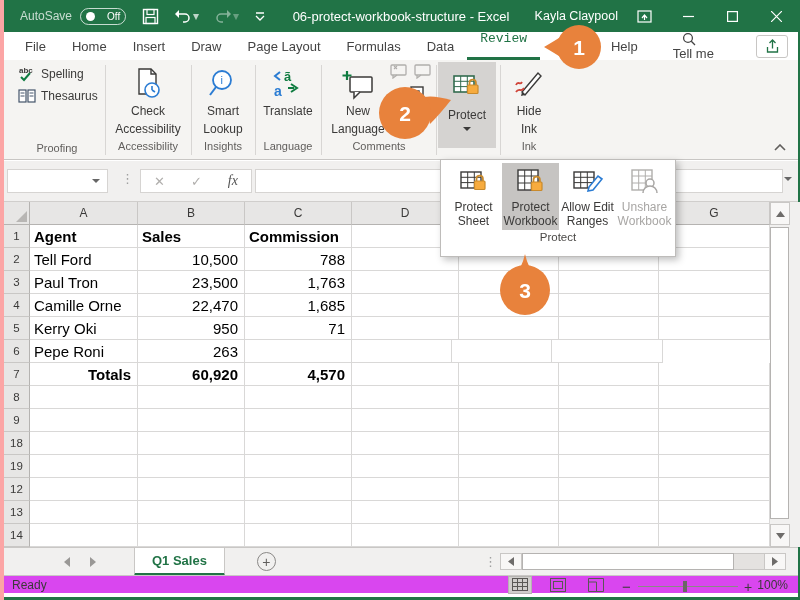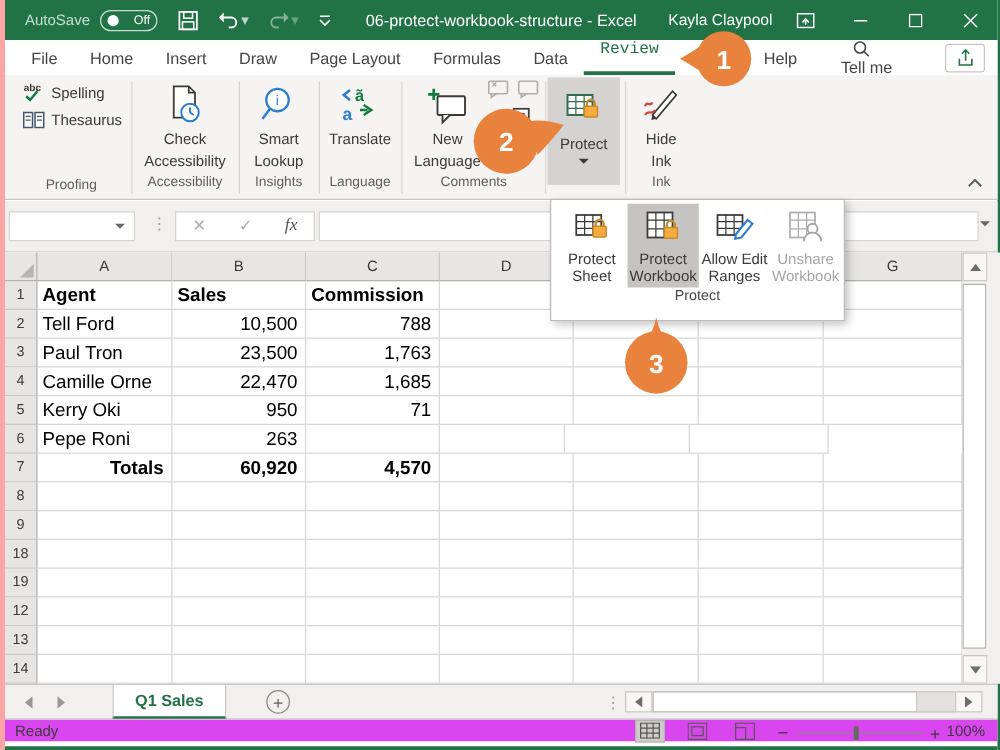--- a/index.html
+++ b/index.html
@@ -95,21 +95,21 @@
   .vscroll { position:absolute; left:766px; top:202px; width:20px; height:345px; background:#F1F0EF; }
   .vs-btn { width:20px; height:23px; background:#F8F7F6; border:1px solid #C9C7C5; display:flex;
             align-items:center; justify-content:center; }
   .vs-track { position:absolute; top:23px; bottom:23px; left:0; width:20px; }
   .vs-thumb { position:absolute; top:2px; left:0; width:19px; height:292px; background:#fff; border:1px solid #B5B3B1; }
   .vs-down { position:absolute; bottom:0; }
   .right-filler { position:absolute; left:786px; top:202px; width:12px; height:345px; background:#F1F0EF; }
 
   
   .sheetbar { position:absolute; left:0; top:547px; width:100%; height:28px; background:#F1F0EF;
-              border-top:1px solid #C9C7C5; display:flex; align-items:center; }
+              border-top:1px solid #C9C7C5; display:flex; align-items:center;padding-left:44px; }
   .nav-arrows { display:flex; margin-left:16px; gap:20px; }
   .tri-l { width:0;height:0;border-top:5px solid transparent;border-bottom:5px solid transparent;border-right:6px solid #9A9896; }
   .tri-r { width:0;height:0;border-top:5px solid transparent;border-bottom:5px solid transparent;border-left:6px solid #9A9896; }
   .sheet-tab { margin-left:38px; height:28px; background:#fff; border-left:1px solid #C9C7C5; border-right:1px solid #C9C7C5;
                border-bottom:3px solid #217346; display:flex; align-items:center; padding:0 17px;
                color:#217346; font-weight:700; font-size:13px; }
   .add-sheet { margin-left:32px; width:19px; height:19px; border:1px solid #8A8886; border-radius:50%;
                display:flex; align-items:center; justify-content:center; color:#605E5C; font-size:14px; line-height:1; }
   .hs-grip { position:absolute; left:480px; color:#A0A0A0; font-size:13px; top:6px; }
   .hscroll { position:absolute; left:496px; top:5px; width:286px; height:17px; display:flex; }

